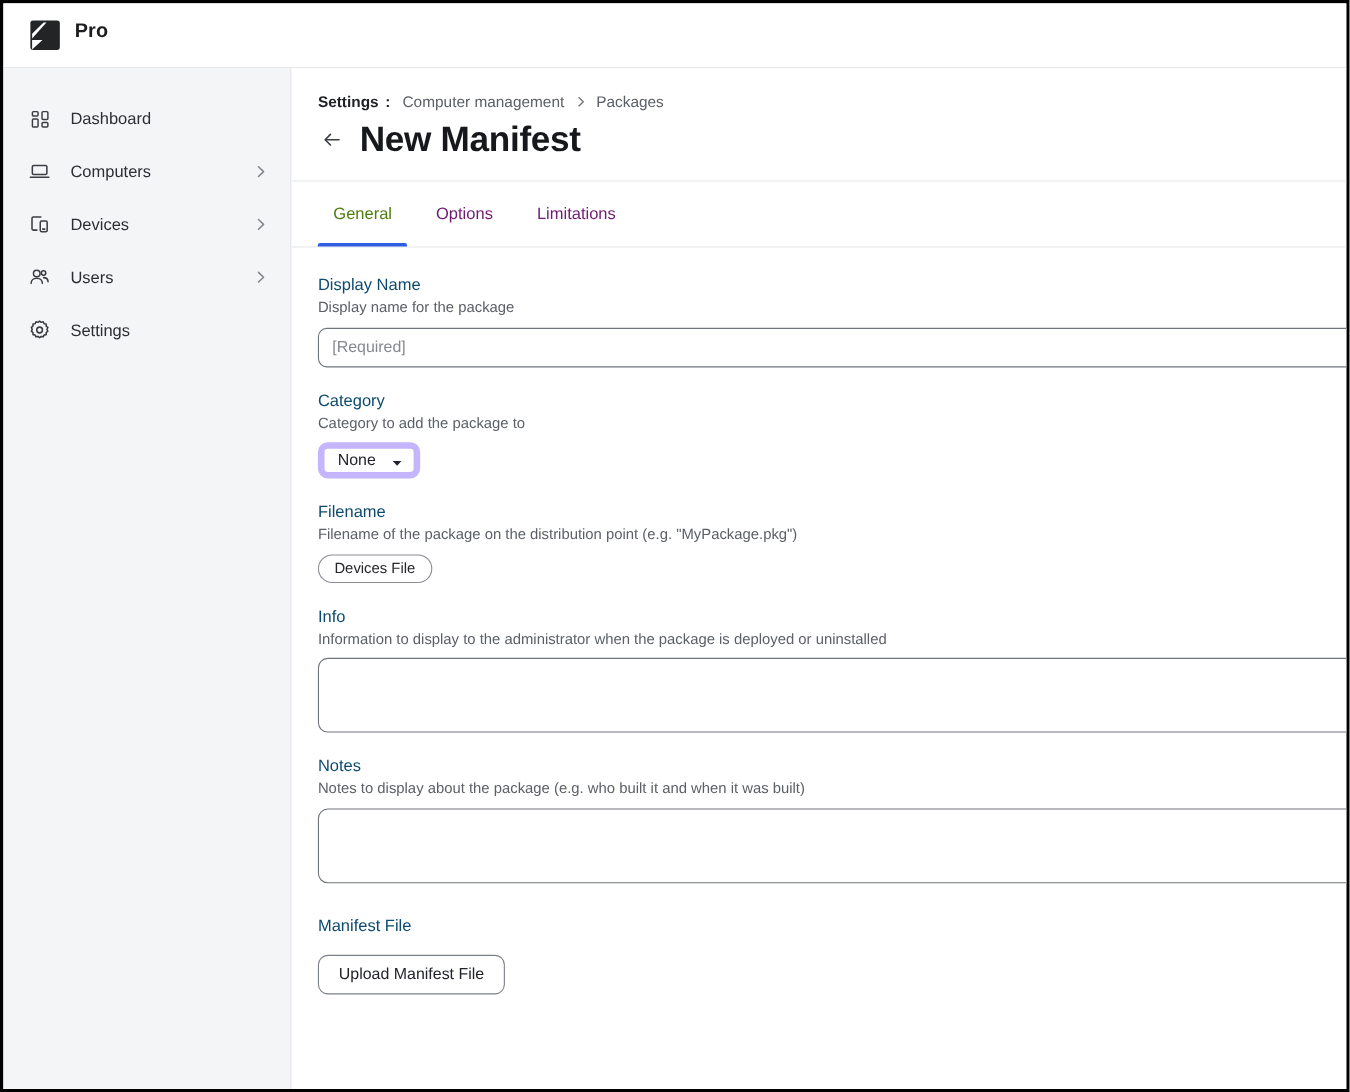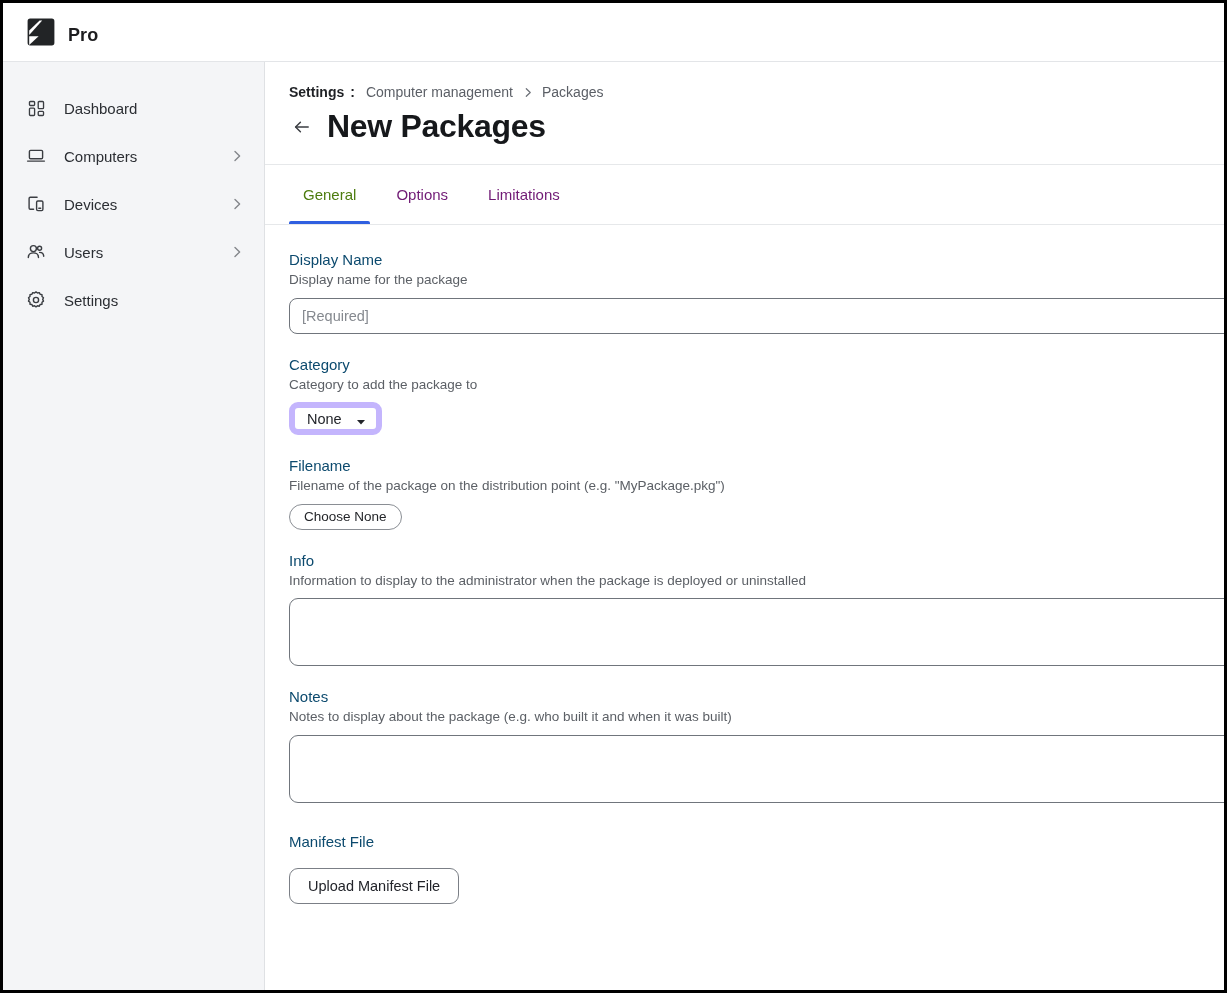--- a/index.html
+++ b/index.html
@@ -27,21 +27,21 @@
   
   .topbar {
     height: 59px;
     min-height: 59px;
     background: #ffffff;
     border-bottom: 1px solid #e3e5e8;
     display: flex;
     align-items: center;
     padding-left: 24px;
   }
-  .brand { display: flex; align-items: flex-end; gap: 13px; }
+  .brand { display: flex; align-items: flex-start; gap: 13px; }
   .brand-logo { width: 28px; height: 28px; display: block; }
   .brand-name {
     font-size: 18px;
     font-weight: bold;
     color: #1d1d1f;
     letter-spacing: 0.1px;
   }
 
   
   .body-split { display: flex; flex: 1; min-height: 0; }
@@ -351,21 +351,21 @@
           </span>
           <span class="crumb">Packages</span>
         </div>
         <div class="title-row">
           <span class="back-arrow">
             <svg width="20" height="20" viewBox="0 0 20 20" fill="none" stroke="#3a3d42" stroke-width="1.45" stroke-linecap="round" stroke-linejoin="round">
               <path d="M16.2 10 H3.9"></path>
               <path d="M8.4 5.2 L3.6 10 L8.4 14.8"></path>
             </svg>
           </span>
-          <h1 class="page-title">New Packages</h1>
+          <h1 class="page-title">New Manifest</h1>
         </div>
       </div>
 
       <div class="tabs">
         <div class="tab active">
           <span>General</span>
         </div>
         <div class="tab">
           <span>Options</span>
         </div>
@@ -391,21 +391,21 @@
               <svg width="10" height="10" viewBox="0 0 10 10" aria-hidden="true">
                 <path d="M1 3 L5 7.4 L9 3 Z" fill="#22242a"></path>
               </svg>
             </span>
           </div>
         </div>
 
         <div class="field">
           <div class="field-label">Filename</div>
           <div class="field-help">Filename of the package on the distribution point (e.g. "MyPackage.pkg")</div>
-          <button class="pill-btn">Choose None</button>
+          <button class="pill-btn">Devices File</button>
         </div>
 
         <div class="field">
           <div class="field-label">Info</div>
           <div class="field-help">Information to display to the administrator when the package is deployed or uninstalled</div>
           <textarea class="textarea" style=""></textarea>
         </div>
 
         <div class="field field-gap-lg">
           <div class="field-label">Notes</div>

